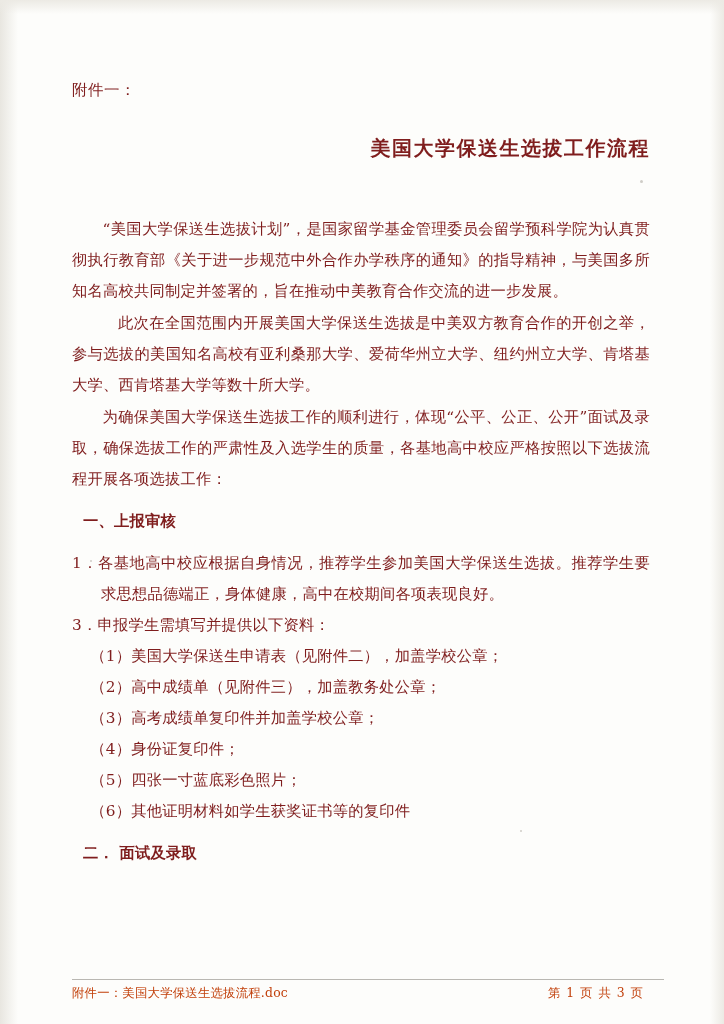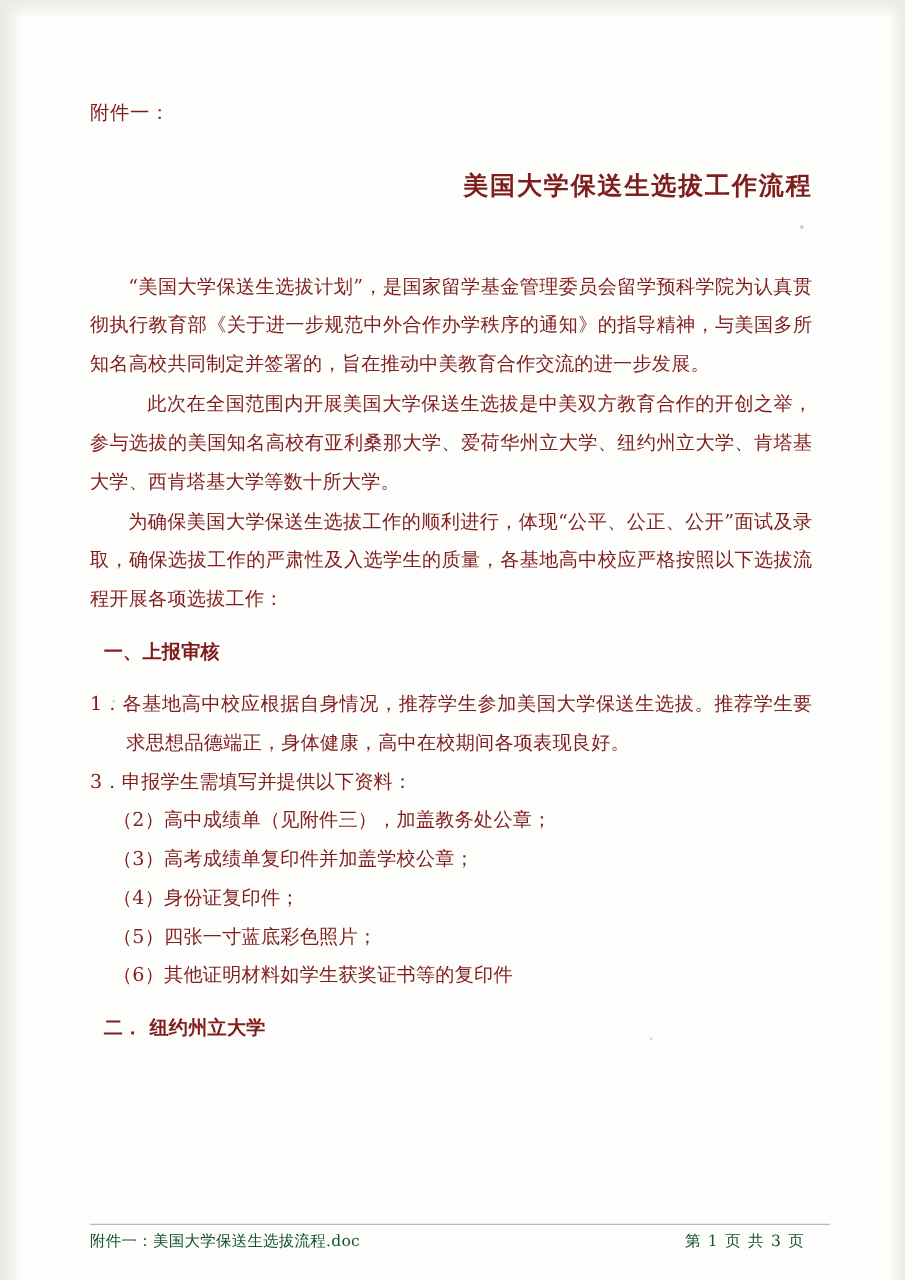--- a/index.html
+++ b/index.html
@@ -97,21 +97,21 @@
   }
   .footer {
     position: absolute;
     left: 72px;
     right: 60px;
     bottom: 22px;
     display: flex;
     justify-content: space-between;
     align-items: flex-end;
     font-size: 12.4px;
-    color: #14532d;
+    color: #c2410c;
     font-family: "DejaVu Serif", "Liberation Serif", serif;
   }
   .footer-line {
     position: absolute;
     left: 72px;
     right: 60px;
     bottom: 44px;
     border-top: 1px solid #b9b7b2;
   }
   .footer-left { letter-spacing: 0.2px; }
@@ -143,28 +143,29 @@
     <h1 class="doc-title">美国大学保送生选拔工作流程</h1>
 
     <p class="body-par indent2">“美国大学保送生选拔计划”，是国家留学基金管理委员会留学预科学院为认真贯彻执行教育部《关于进一步规范中外合作办学秩序的通知》的指导精神，与美国多所知名高校共同制定并签署的，旨在推动中美教育合作交流的进一步发展。</p>
     <p class="body-par indent-deep">此次在全国范围内开展美国大学保送生选拔是中美双方教育合作的开创之举，参与选拔的美国知名高校有亚利桑那大学、爱荷华州立大学、纽约州立大学、肯塔基大学、西肯塔基大学等数十所大学。</p>
     <p class="body-par indent2">为确保美国大学保送生选拔工作的顺利进行，体现“公平、公正、公开”面试及录取，确保选拔工作的严肃性及入选学生的质量，各基地高中校应严格按照以下选拔流程开展各项选拔工作：</p>
 
     <p class="section-head">一、上报审核</p>
     <p class="num-item">1．各基地高中校应根据自身情况，推荐学生参加美国大学保送生选拔。推荐学生要求思想品德端正，身体健康，高中在校期间各项表现良好。</p>
     <p class="num-item">3．申报学生需填写并提供以下资料：</p>
 
+    <p class="sub-item">（1）美国大学保送生申请表（见附件二），加盖学校公章；</p>
     <p class="sub-item">（2）高中成绩单（见附件三），加盖教务处公章；</p>
     <p class="sub-item">（3）高考成绩单复印件并加盖学校公章；</p>
     <p class="sub-item">（4）身份证复印件；</p>
     <p class="sub-item">（5）四张一寸蓝底彩色照片；</p>
     <p class="sub-item">（6）其他证明材料如学生获奖证书等的复印件</p>
 
 
-    <p class="section-head">二． 纽约州立大学</p>
+    <p class="section-head">二． 面试及录取</p>
 
   </div>
 
   <div class="footer-line"></div>
   <div class="footer">
     <span class="footer-left">附件一：美国大学保送生选拔流程.doc</span>
     <span class="footer-right">第 1 页 共 3 页</span>
   </div>
 </div>
 

